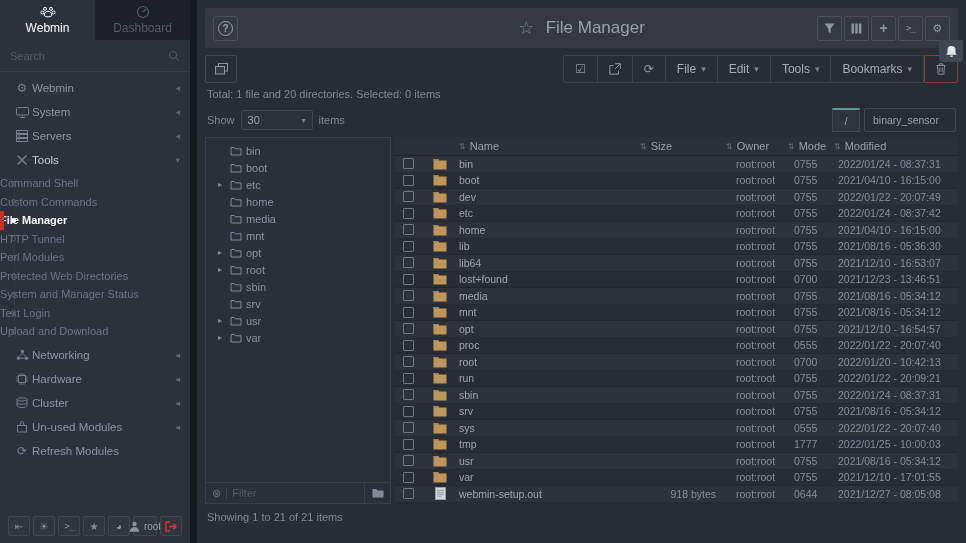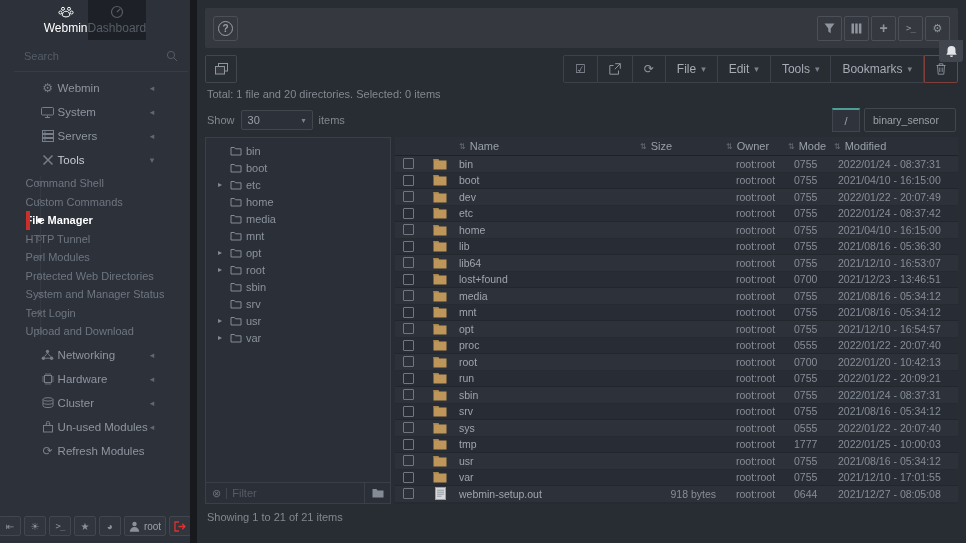--- a/index.html
+++ b/index.html
@@ -1,27 +1,27 @@
 <!DOCTYPE html>
 <html><head>
 <meta charset="utf-8">
 <style>
   * { box-sizing: border-box; margin: 0; padding: 0; }
   html,body { width:966px; height:543px; overflow:hidden; }
   body { font-family:"Liberation Sans", sans-serif; background:#272b32; color:#8b9199; font-size:12px; }
   .app { position:relative; width:966px; height:543px; background:#272b32; }
 
   
-  .sidebar { position:absolute; left:0; top:0; bottom:0; width:190px; background:#2c313a; display:flex; flex-direction:column;align-items:center; }
+  .sidebar { position:absolute; left:0; top:0; bottom:0; width:190px; background:#2c313a; display:flex; flex-direction:column; }
   .side-tabs { display:flex; height:40px; }
   .side-tab { flex:1; display:flex; flex-direction:column; align-items:center; justify-content:center; gap:2px; font-size:12px; color:#fff; cursor:pointer; }
   .side-tab .ic { height:14px; line-height:14px; }
   .side-tab.inactive { background:#1d2127; color:#565d66; }
   .side-tab.inactive svg path, .side-tab.inactive svg circle { stroke:#565d66; }
-  .side-search { height:32px; display:flex; align-items:center; border-bottom:1px solid #383d45; padding:0 10px;margin-left:12px; }
+  .side-search { height:32px; display:flex; align-items:center; border-bottom:1px solid #383d45; padding:0 10px; }
   .side-search input { flex:1; background:transparent; border:none; outline:none; color:#aab0b8; font-size:11px; font-family:inherit; }
   .side-search input::placeholder { color:#565d66; }
   .side-search .ic { color:#565d66; }
   .side-menu { flex:1; overflow:hidden; padding-top:4px; }
   .menu-item { display:flex; align-items:center; height:24px; padding:0 10px 0 12px; color:#8f959e; font-size:11.5px; cursor:pointer; }
   .menu-item .mi-icon { width:20px; color:#777e87; font-size:12px; display:inline-flex; }
   .menu-item .mi-label { flex:1; }
   .menu-item .mi-chev { color:#62686f; font-size:9px; }
   .menu-item.expanded .mi-label { color:#c7ccd2; }
   .submenu { position:relative; padding:2px 0; }
@@ -313,20 +313,24 @@
   </div>
 
   <div class="gutter"></div>
 
   <div class="main">
 
     <div class="main-header">
       <div class="help-btn">
         <span class="qmark">?</span>
       </div>
+      <div class="title-wrap">
+        <span class="star ic">☆</span>
+        <span class="title-text">File Manager</span>
+      </div>
       <div class="hdr-actions" id="hdrActions">
           <div class="hdr-btn">
     <span class="ic">
               <svg width="11" height="11" viewBox="0 0 11 11">
                 <path d="M0.5 0.5 h10 L6.7 5.4 v4.8 L4.3 8.6 V5.4 Z" fill="currentColor"></path>
               </svg>
             </span>
   </div>
           <div class="hdr-btn">
     <span class="ic">

